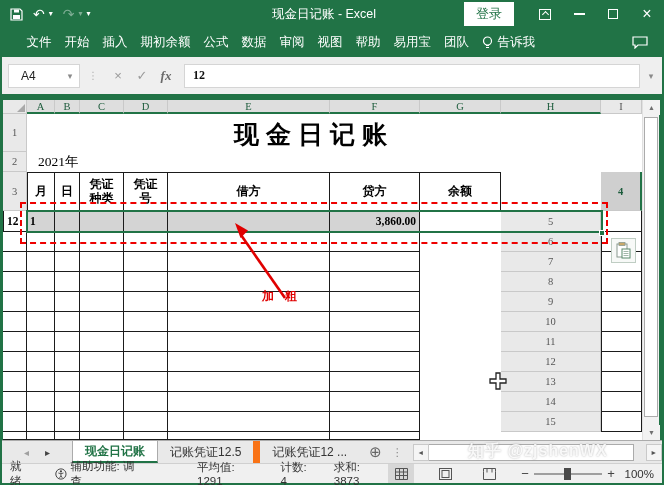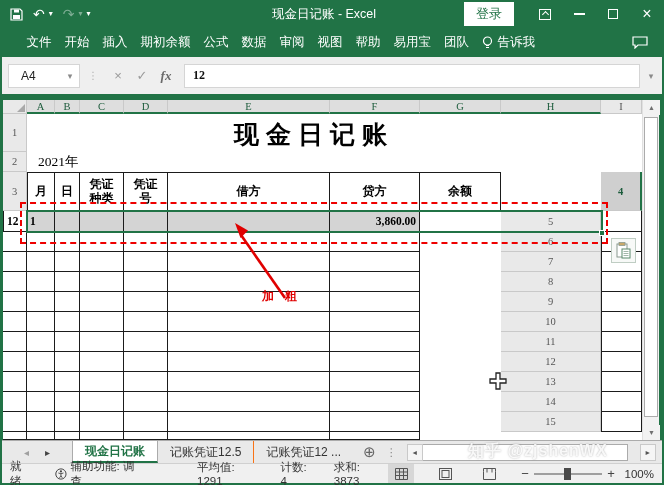--- a/index.html
+++ b/index.html
@@ -71,21 +71,21 @@
   
   .vscroll { position:absolute; left:642px; top:100px; width:17px; height:340px; background:#F2F2F2; border-left:1px solid #E0E0E0; }
   .vs-btn { width:17px; height:15px; display:flex; align-items:center; justify-content:center; font-size:7px; color:#707070; background:#F2F2F2; cursor:pointer; }
   .vs-down { position:absolute; bottom:0; }
   .vs-thumb { position:absolute; left:1px; top:17px; width:14px; height:300px; background:#FFF; border:1px solid #ABABAB; cursor:pointer; }
 
   
   .tabbar { position:absolute; left:2px; top:440px; width:660px; height:23px; background:#E9E9E9; border-top:1px solid #ABABAB; display:flex; align-items:stretch; font-size:12px; }
   .nav-ic { display:flex; align-items:center; padding:0 8px; font-size:10px; color:#444; cursor:pointer; }
   .nav-ic.dim { color:#A0A0A0; }
-  .stab { display:flex; align-items:center; padding:0 12px; color:#333; cursor:pointer; white-space:nowrap; border-right:1px solid #f97316; }
+  .stab { display:flex; align-items:center; padding:0 12px; color:#333; cursor:pointer; white-space:nowrap; border-right:7px solid #f97316; }
   .stab.active { background:#FFF; color:#217346; font-weight:bold; border-bottom:2px solid #217346; border-right:1px solid #ABABAB; border-left:1px solid #ABABAB; margin-left:14px; }
   .add-sheet { display:flex; align-items:center; margin-left:10px; font-size:15px; color:#666; cursor:pointer; }
   .tab-more { display:flex; align-items:center; margin-left:10px; font-size:11px; color:#888; cursor:pointer; }
   .hscroll { display:flex; align-items:center; margin-left:10px; height:100%; }
   .hs-btn { width:16px; height:17px; border:1px solid #C9C9C9; background:#F5F5F5; display:flex; align-items:center; justify-content:center; font-size:7px; color:#555; cursor:pointer; }
   .hs-thumb { width:205px; height:17px; background:#FFF; border:1px solid #ABABAB; border-left:none; cursor:pointer; }
   .hs-track { width:12px; height:17px; }
 
   
   .statusbar { position:absolute; left:2px; top:463px; width:660px; height:20px; background:#F0F0F0; border-top:1px solid #D0D0D0; display:flex; align-items:center; font-size:11.5px; color:#333; }

